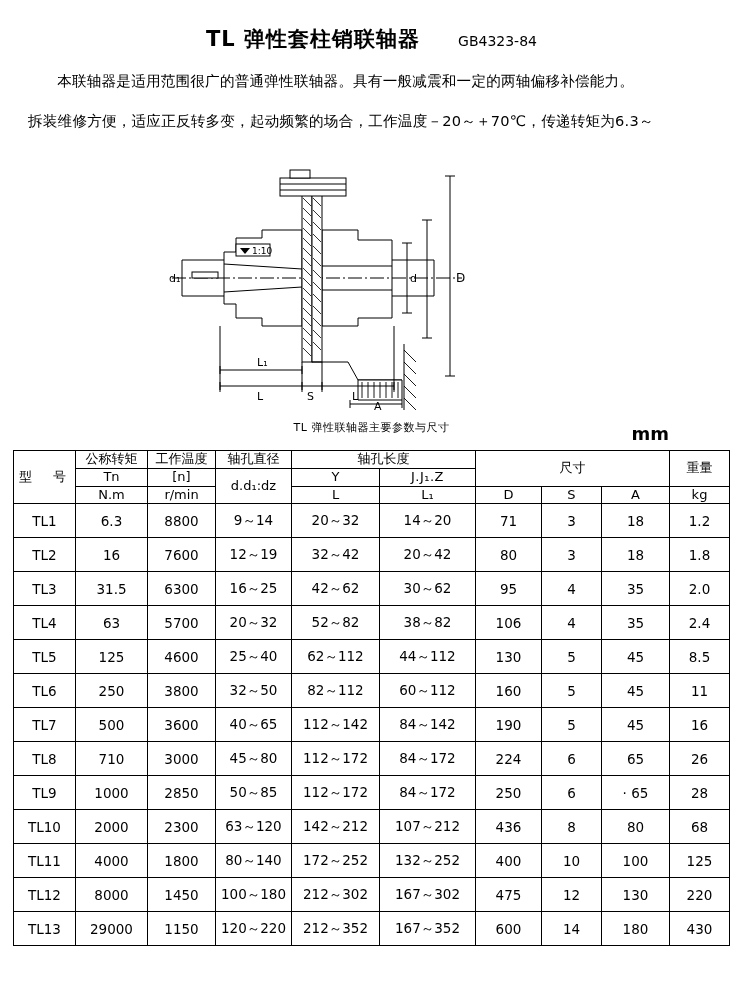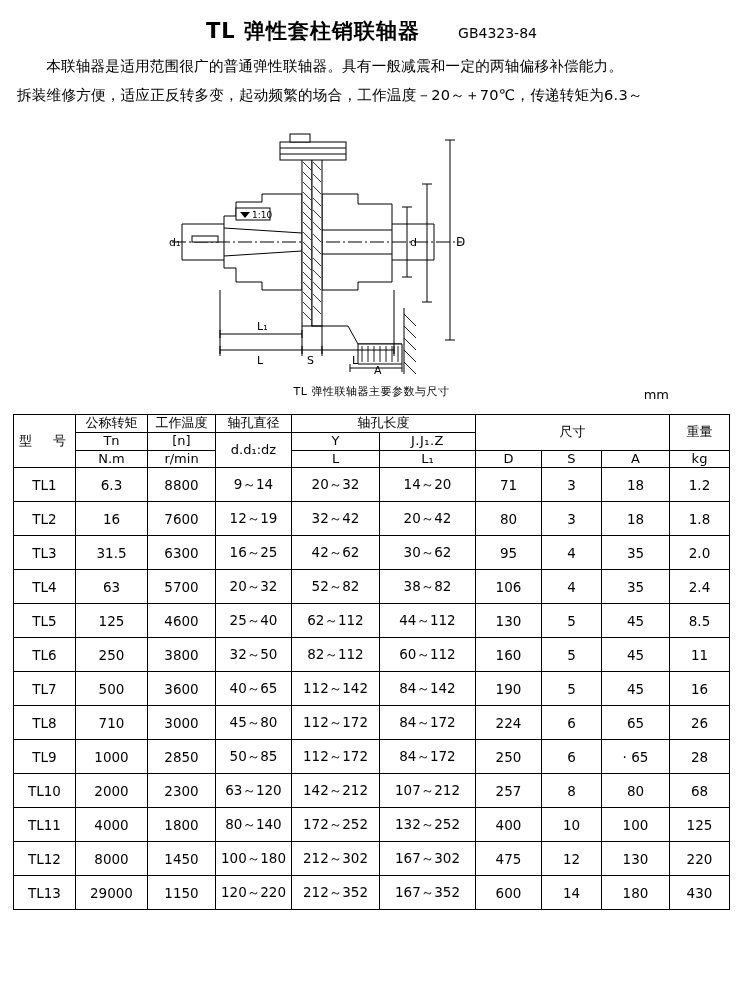--- a/index.html
+++ b/index.html
@@ -13,21 +13,21 @@
     font-family: "DejaVu Sans", "Liberation Sans", sans-serif;
     color: #000000;
     position: relative;
     overflow: hidden;
   }
   .page {
     width: 743px;
     height: 996px;
     position: relative;
     box-sizing: border-box;
-    padding: 8px 12px;
+    padding: 16px 12px;
   }
 
   
   .title-row {
     display: flex;
     align-items: baseline;
     justify-content: center;
     gap: 38px;
     padding-top: 9px;
   }
@@ -44,21 +44,21 @@
 
   
   .intro {
     margin-top: 9px;
     font-size: 14.6px;
     line-height: 1.62;
     text-align: justify;
     letter-spacing: 0.2px;
   }
   .intro p {
-    margin: 5px;
+    margin: 16px;
     text-indent: 2em;
   }
   .intro p.cont {
     text-indent: 0;
   }
 
   
   .figure-wrap {
     position: relative;
     height: 268px;
@@ -82,21 +82,22 @@
     left: 50%;
     transform: translateX(-50%);
     font-size: 11px;
     font-weight: normal;
     letter-spacing: 0.5px;
   }
   .table-caption .unit {
     position: absolute;
     right: 62px;
     top: 3px;
-    font-size: 13px;
+    font-size: 18px;
+    font-weight: bold;
   }
 
   
   table.spec {
     border-collapse: collapse;
     width: 716px;
     margin: 8px auto 0 auto;
     table-layout: fixed;
   }
   table.spec th, table.spec td {
@@ -422,21 +423,21 @@
           <td>· 65</td>
           <td>28</td>
         </tr>
         <tr>
           <td>TL10</td>
           <td>2000</td>
           <td>2300</td>
           <td>63～120</td>
           <td>142～212</td>
           <td>107～212</td>
-          <td>257</td>
+          <td>436</td>
           <td>8</td>
           <td>80</td>
           <td>68</td>
         </tr>
         <tr>
           <td>TL11</td>
           <td>4000</td>
           <td>1800</td>
           <td>80～140</td>
           <td>172～252</td>

